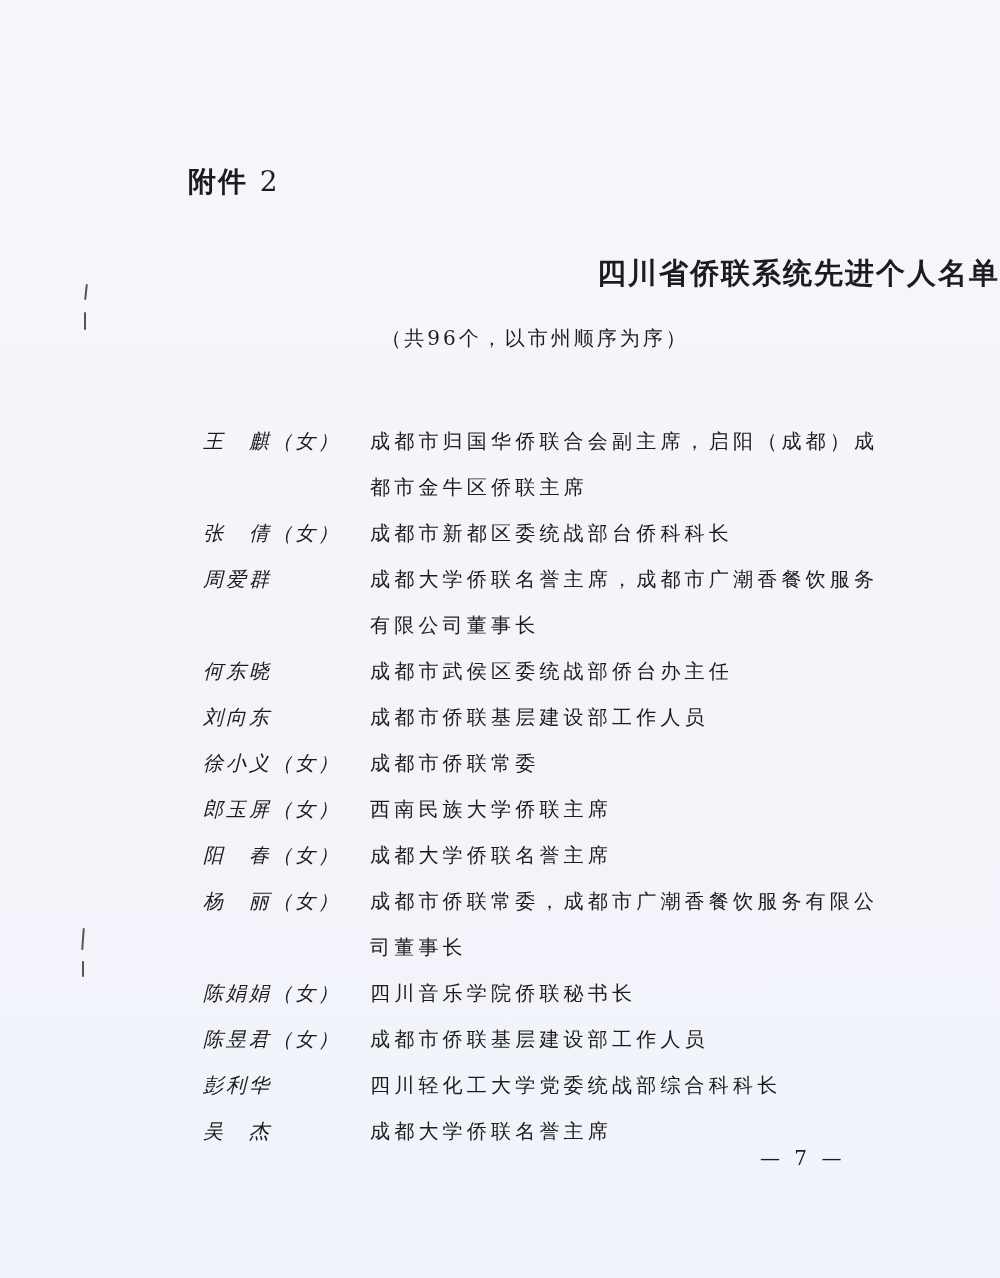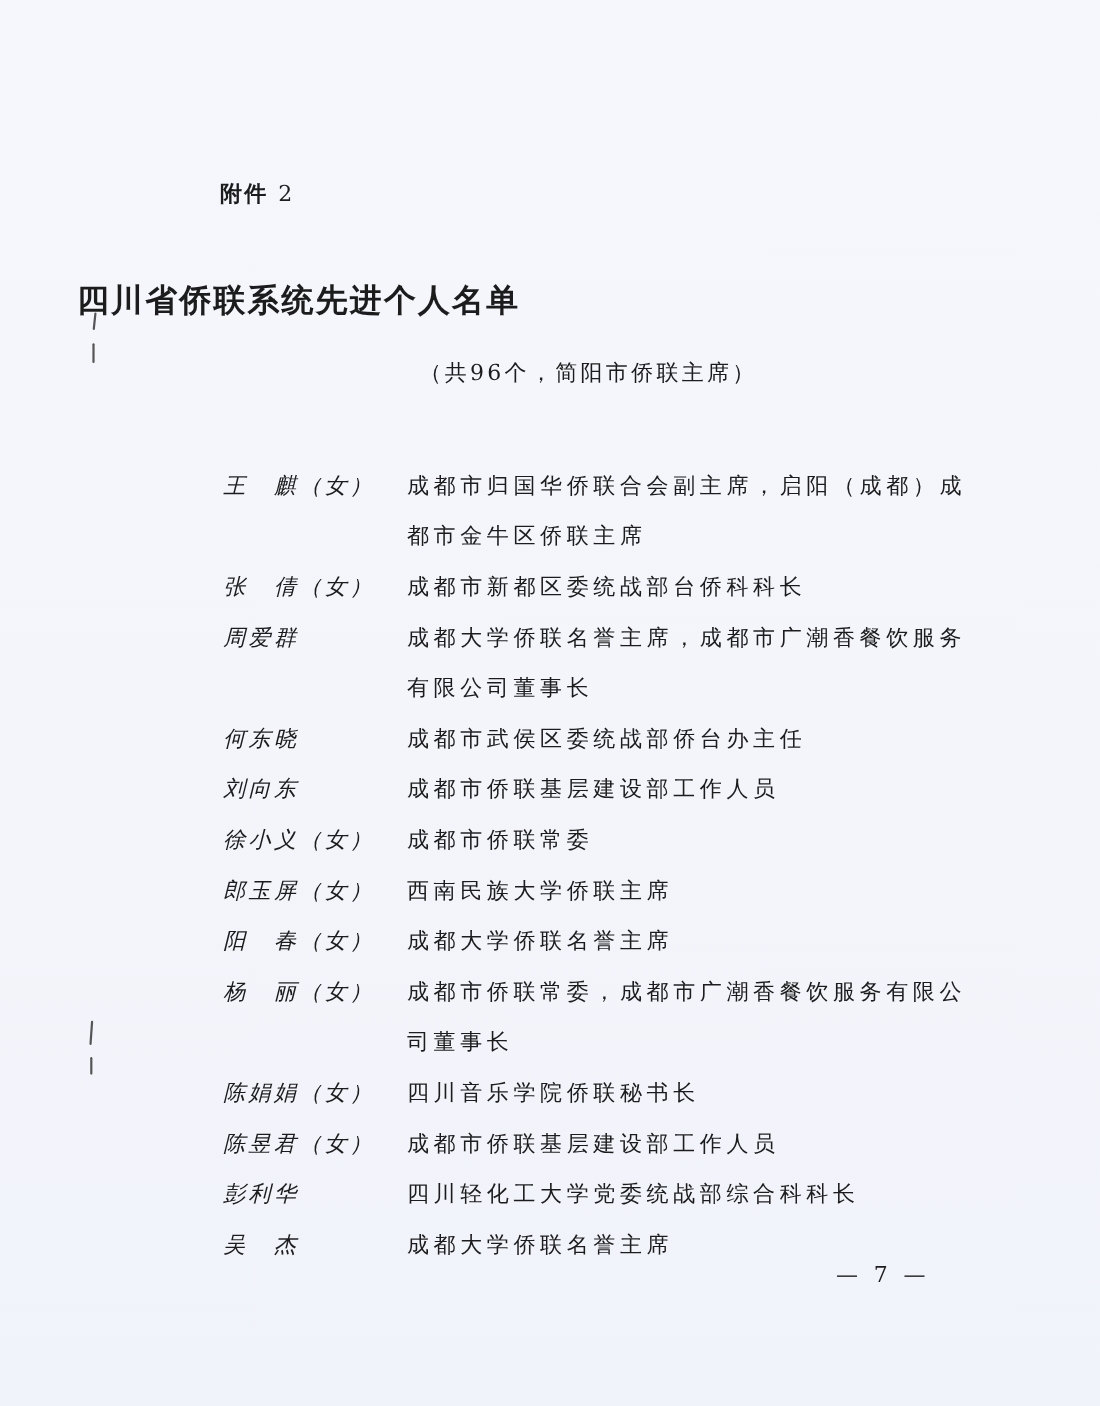--- a/index.html
+++ b/index.html
@@ -4,43 +4,43 @@
 <style>
   html, body { margin:0; padding:0; }
   body {
     width:1000px; height:1278px; overflow:hidden;
     background:#f3f5fb;
     font-family: "DejaVu Serif", "Liberation Serif", serif;
     color:#1c1c1c;
     position:relative;
   }
   .page { position:absolute; inset:0; background:linear-gradient(#f6f7fc,#f1f3fa); }
-  .attach { position:absolute; left:200px; top:163px; font-family:"DejaVu Sans", sans-serif; font-weight:bold; font-size:20px; letter-spacing:2px; }
+  .attach { position:absolute; left:188px; top:163px; font-family:"DejaVu Sans", sans-serif; font-weight:bold; font-size:28px; letter-spacing:2px; }
   .attach .num { font-weight:normal; font-family:"DejaVu Serif", serif; }
-  .title { position:absolute; left:0; right:0; top:254px; text-align:left; font-family:Liberation Serif, serif; font-weight:bold; font-size:29px; letter-spacing:2px; padding-left:70px; }
+  .title { position:absolute; left:0; right:0; top:254px; text-align:right; font-family:Liberation Serif, serif; font-weight:bold; font-size:29px; letter-spacing:2px; padding-left:70px; }
   .subtitle { position:absolute; left:0; right:0; top:325px; text-align:center; font-size:20px; letter-spacing:3px; padding-left:70px; }
   .entry { position:absolute; left:203px; font-size:20px; line-height:46px; }
   .entry .name { position:absolute; left:0; top:0; width:160px; letter-spacing:3px; white-space:pre;font-style:italic; }
   .entry .desc { position:absolute; left:167px; top:0; width:520px; letter-spacing:4.2px; }
   .staple { position:absolute; width:2px; background:#555; border-radius:1px; }
   .pagenum { position:absolute; left:760px; top:1146px; font-size:20px; letter-spacing:4px; }
 </style>
 </head>
 <body>
 
 <div class="page">
   <div class="staple" style="left:85px;top:284px;height:16px;transform:rotate(6deg);"></div>
   <div class="staple" style="left:84px;top:312px;height:18px;"></div>
   <div class="staple" style="left:82px;top:928px;height:22px;transform:rotate(4deg);"></div>
   <div class="staple" style="left:82px;top:961px;height:16px;"></div>
 
   <div class="attach"><span>附件</span> <span class="num">2</span></div>
 
   <div class="title">四川省侨联系统先进个人名单</div>
-  <div class="subtitle">（共96个，简阳市侨联主席）</div>
+  <div class="subtitle">（共96个，以市州顺序为序）</div>
 
   <div class="entry" style="top:418px;">
       <span class="name">王　麒（女）</span>
       <span class="desc">成都市归国华侨联合会副主席，启阳（成都）成都市金牛区侨联主席</span>
     </div>
   <div class="entry" style="top:510px;">
       <span class="name">张　倩（女）</span>
       <span class="desc">成都市新都区委统战部台侨科科长</span>
     </div>
   <div class="entry" style="top:556px;">

